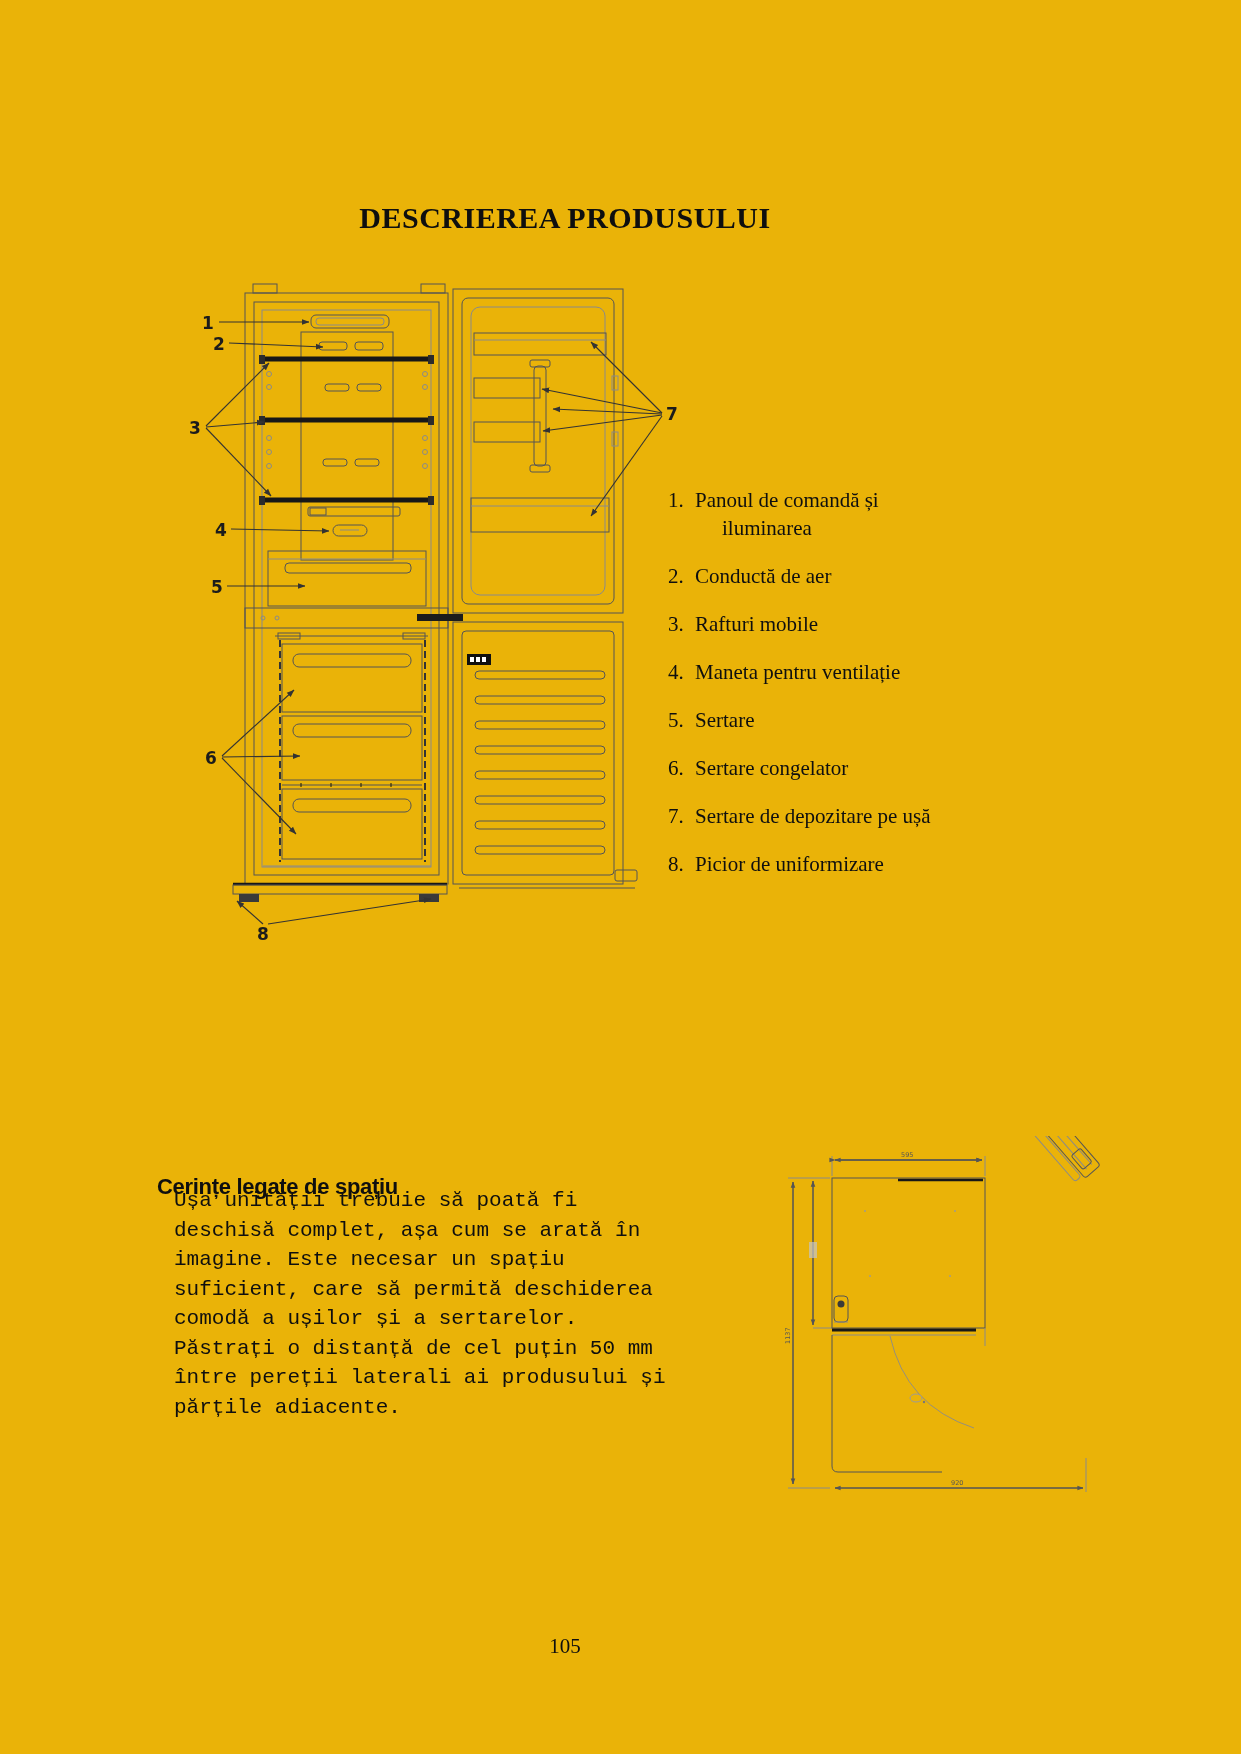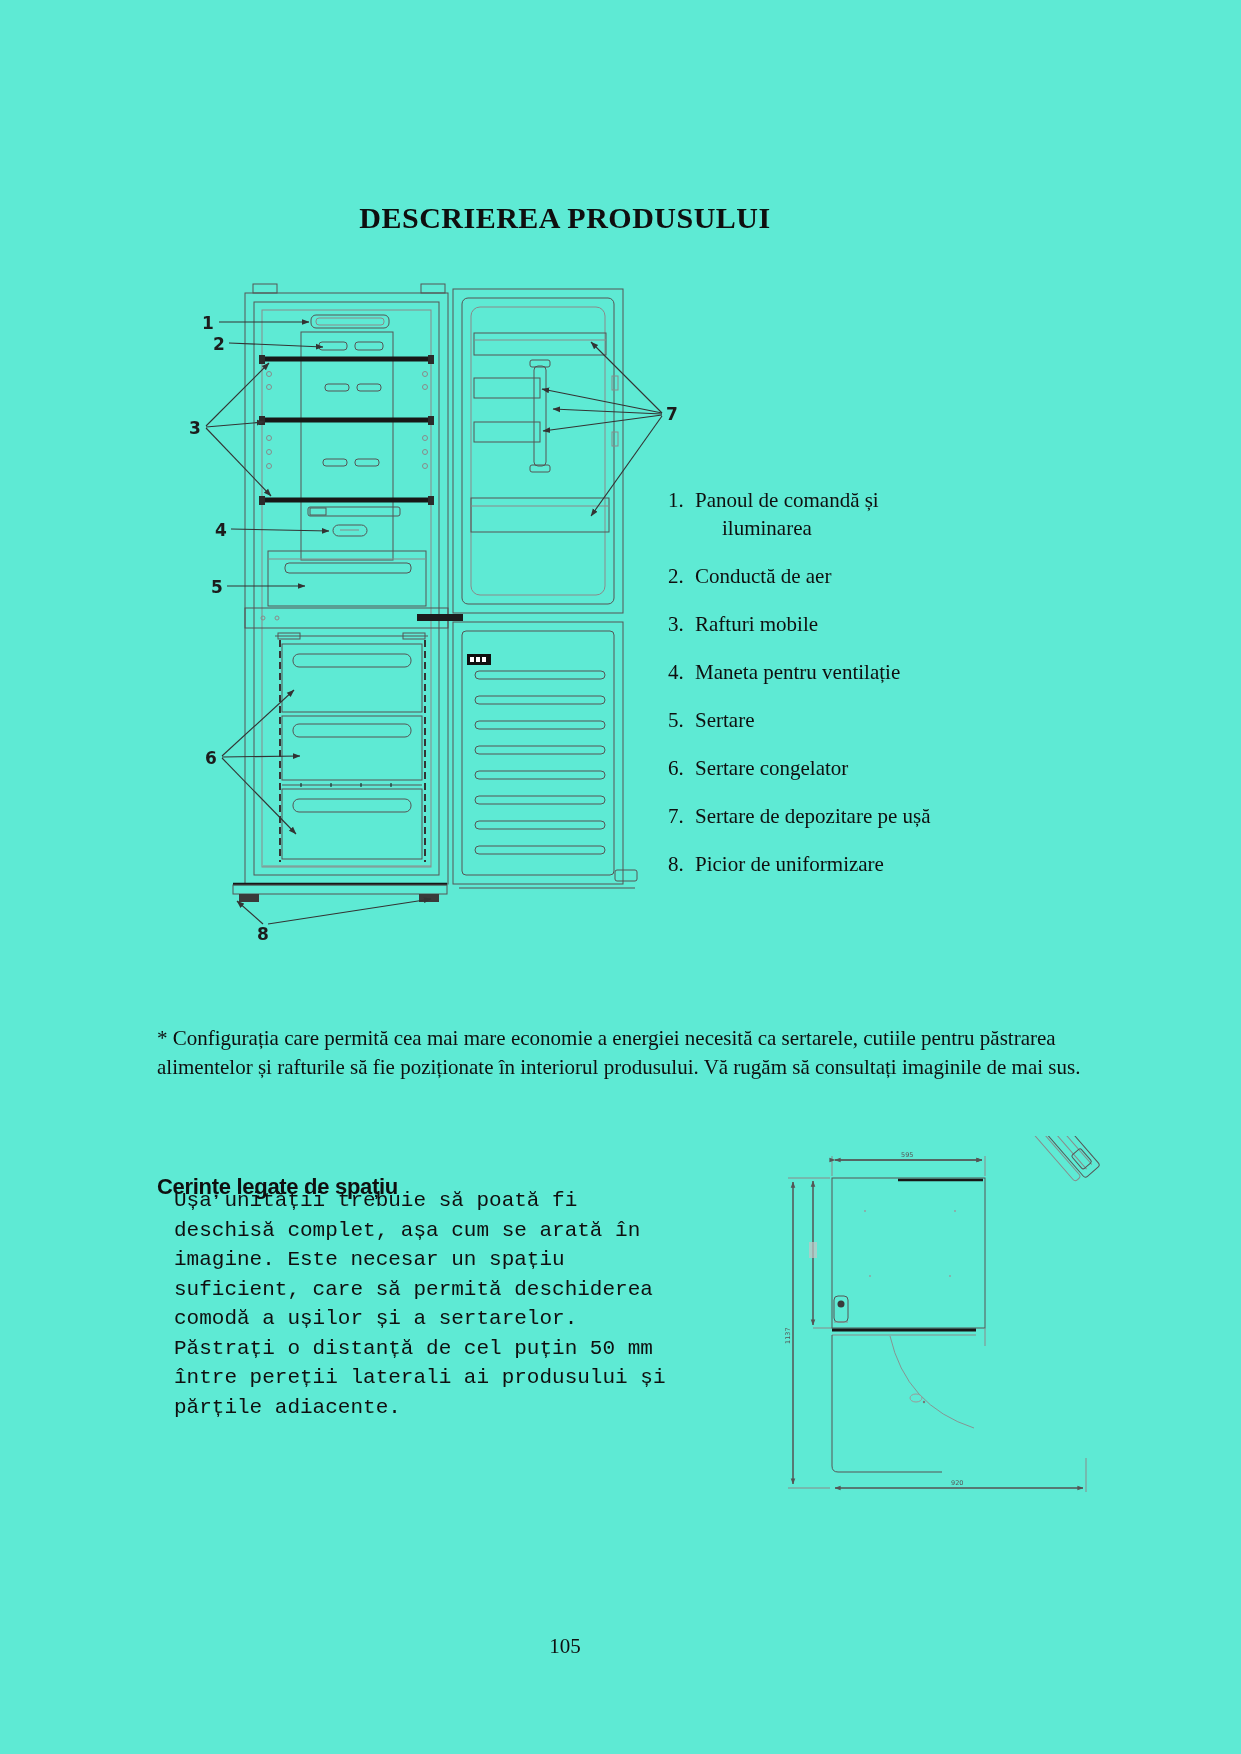--- a/index.html
+++ b/index.html
@@ -1,18 +1,18 @@
 <!DOCTYPE html>
 <html><head>
 <meta charset="utf-8">
 <style>
   html,body{margin:0;padding:0;background:#e9e9e9;}
   .page{
     position:relative;width:1241px;height:1754px;margin:0 auto;
-    background:#5eead4;color:#0f0f0f;
+    background:#eab308;color:#0f0f0f;
     font-family:"Liberation Serif", serif;
     overflow:hidden;
   }
   .title{
     position:absolute;left:157px;top:201px;width:816px;
     text-align:center;font-size:30px;font-weight:bold;letter-spacing:.5px;
   }
   .fig-main{position:absolute;left:175px;top:256px;width:515px;height:692px;}
   .parts{position:absolute;left:668px;top:466px;width:304px;font-size:21px;line-height:28px;}
   .parts .item{padding-left:54px;text-indent:-54px;margin-top:20px;}
@@ -209,21 +209,20 @@
     <div class="item"><span class="num">2.</span><span>Conductă de aer</span></div>
     <div class="item"><span class="num">3.</span><span>Rafturi mobile</span></div>
     <div class="item"><span class="num">4.</span><span>Maneta pentru ventilație</span></div>
     <div class="item"><span class="num">5.</span><span>Sertare</span></div>
     <div class="item"><span class="num">6.</span><span>Sertare congelator</span></div>
     <div class="item"><span class="num">7.</span><span>Sertare de depozitare pe ușă</span></div>
     <div class="item"><span class="num">8.</span><span>Picior de uniformizare</span></div>
   </div>
 
   <div class="notes">
-    <p>* Configurația care permită cea mai mare economie a energiei necesită ca sertarele, cutiile pentru păstrarea alimentelor și rafturile să fie poziționate în interiorul produsului. Vă rugăm să consultați imaginile de mai sus.</p>
   </div>
 
   <div class="space-head">Cerințe legate de spațiu</div>
   <div class="space-body">Ușa unității trebuie să poată fi deschisă complet, așa cum se arată în imagine. Este necesar un spațiu suficient, care să permită deschiderea comodă a ușilor și a sertarelor.  Păstrați o distanță de cel puțin 50 mm între pereții laterali ai produsului și părțile adiacente.</div>
 
   <svg class="fig-top" viewBox="0 0 330 360" xmlns="http://www.w3.org/2000/svg">
     <defs>
       <marker id="arw2" viewBox="0 0 8 8" refX="7.5" refY="4" markerWidth="6" markerHeight="6" orient="auto">
         <path d="M0,1 L8,4 L0,7 z" fill="#555"></path>
       </marker>

